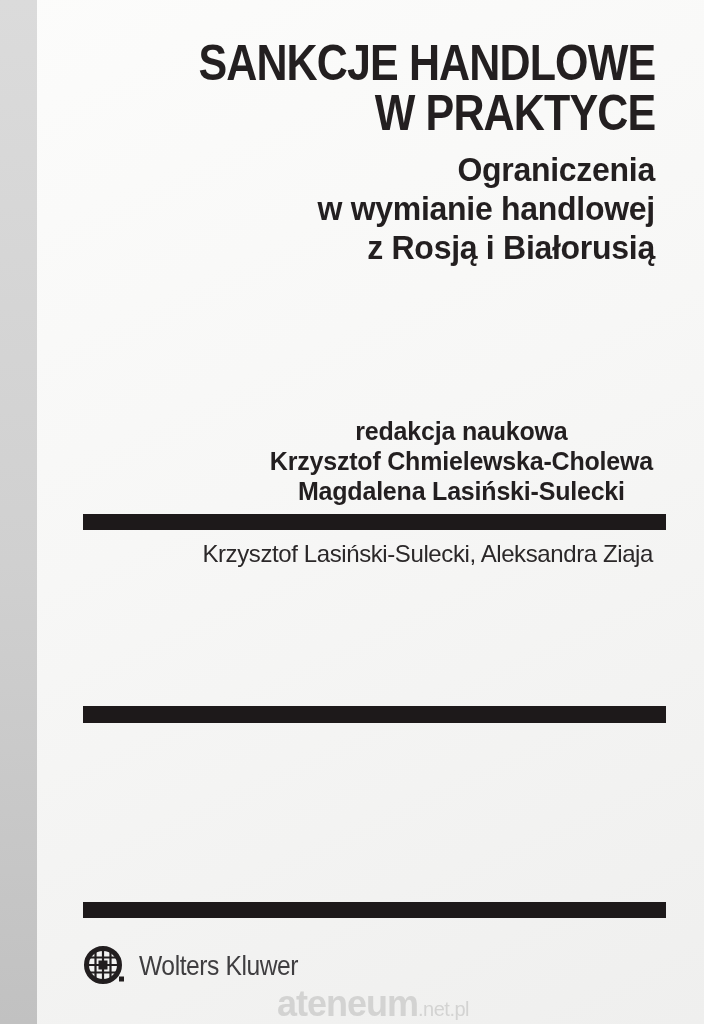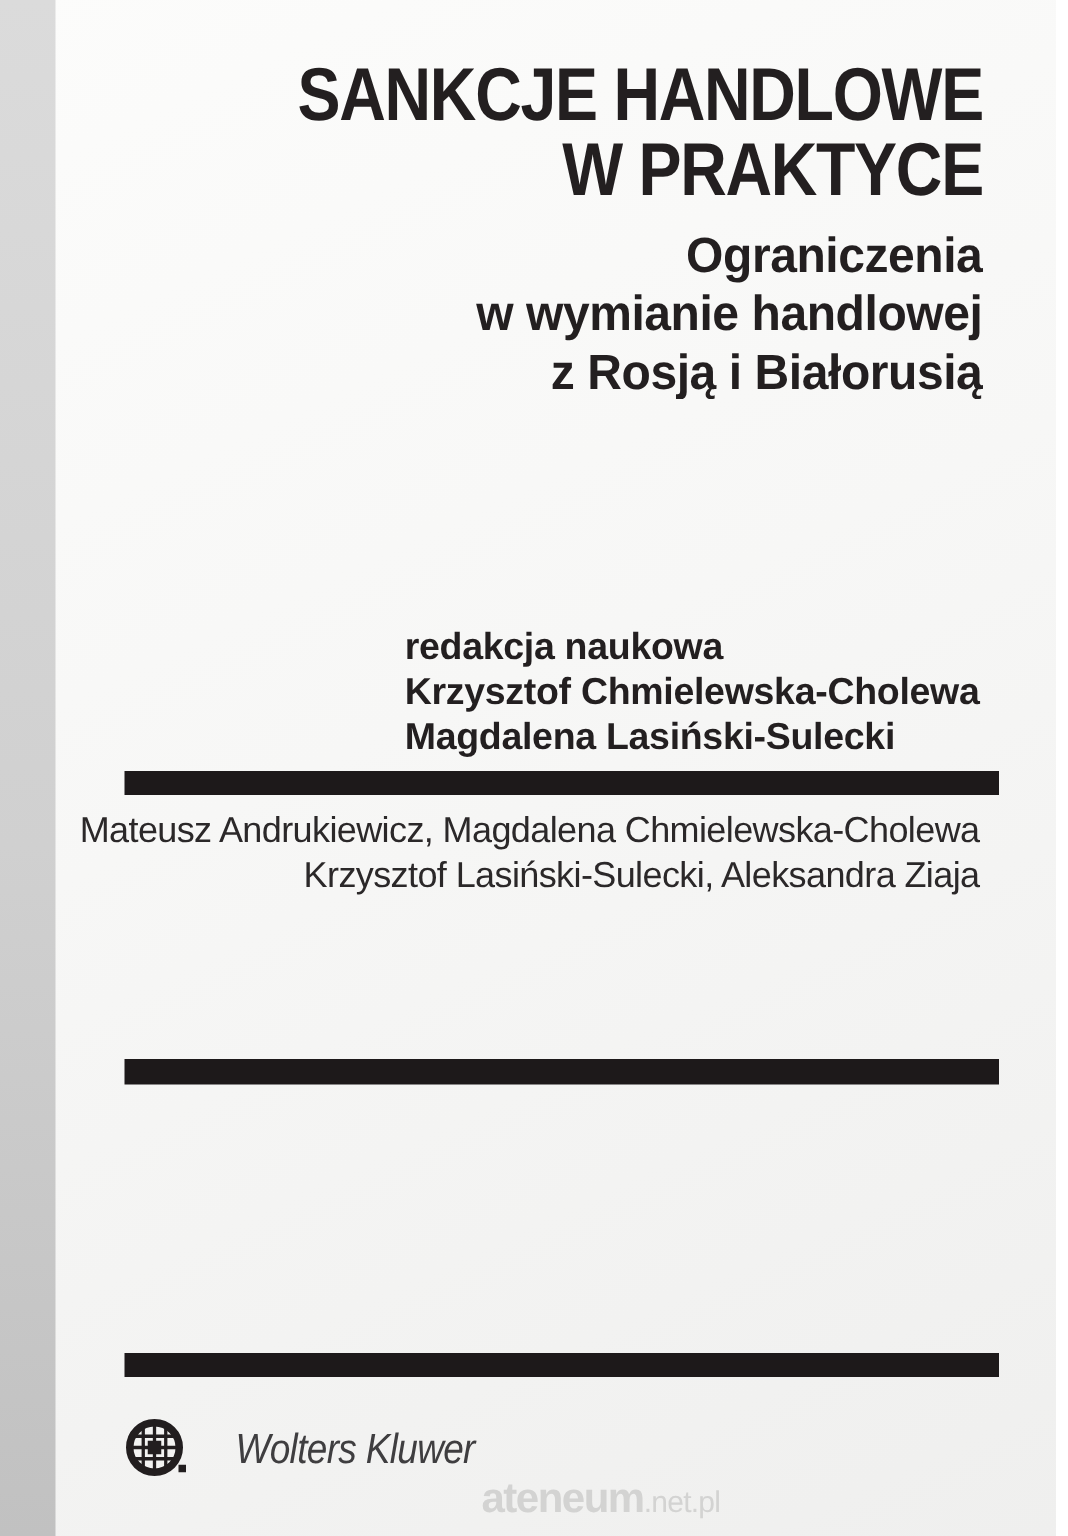--- a/index.html
+++ b/index.html
@@ -26,52 +26,52 @@
   }
   .subtitle{
     position:absolute;top:150px;right:49px;
     text-align:right;font-weight:bold;
     font-size:33px;line-height:39px;letter-spacing:-0.3px;
     transform:scaleX(0.97);transform-origin:100% 0;
     white-space:nowrap;
   }
   .editors{
     position:absolute;top:416px;right:51px;
-    text-align:left;font-weight:bold;
+    text-align:center;font-weight:bold;
     font-size:25px;line-height:30px;letter-spacing:-0.2px;
     white-space:nowrap;
   }
   .bar{
     position:absolute;left:83px;width:583px;height:16px;
     background:#1d191a;
   }
   .bar1{top:514px;}
   .bar2{top:706px;height:17px;}
   .bar3{top:902px;}
   .authors{
     position:absolute;top:539px;right:51px;
     text-align:right;font-weight:normal;color:#2b2829;
     font-size:24px;line-height:30px;letter-spacing:-0.4px;
     white-space:nowrap;
   }
   .publisher{
     position:absolute;left:83px;top:945px;
-    display:flex;align-items:center;gap:26px;font-style:italic;
+    display:flex;align-items:center;gap:8px;
   }
   .publisher svg{width:50px;height:42px;display:block;margin-left:-2px;}
   .publisher-name{
     font-size:28px;color:#3f3e40;letter-spacing:-0.5px;
     transform:scaleX(0.88);transform-origin:0 50%;
     white-space:nowrap;
   }
   .watermark{
     position:absolute;left:277px;top:983px;
     color:#d3d3d2;white-space:nowrap;
   }
-  .wm-main{font-size:28px;font-weight:bold;letter-spacing:-1px;margin-left:44px;}
+  .wm-main{font-size:36px;font-weight:bold;letter-spacing:-1px;}
   .wm-suffix{font-size:20px;font-weight:normal;letter-spacing:-0.5px;}
 </style>
 </head>
 <body>
 
 <div class="page">
 
   <div class="spine"></div>
 
   <div class="title">
@@ -87,21 +87,20 @@
 
   <div class="editors">
     <div>redakcja naukowa</div>
     <div>Krzysztof Chmielewska-Cholewa</div>
     <div>Magdalena Lasiński-Sulecki</div>
   </div>
 
   <div class="bar bar1"></div>
 
   <div class="authors">
-    <div>Mateusz Andrukiewicz, Magdalena Chmielewska-Cholewa</div>
     <div>Krzysztof Lasiński-Sulecki, Aleksandra Ziaja</div>
   </div>
 
   <div class="bar bar2"></div>
   <div class="bar bar3"></div>
 
   <div class="publisher">
     <svg viewBox="0 0 46 42">
       <defs>
         <clipPath id="wkclip">

